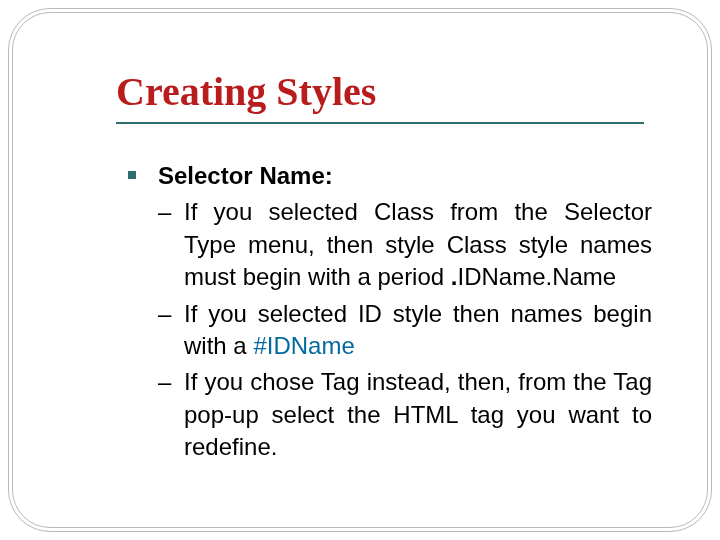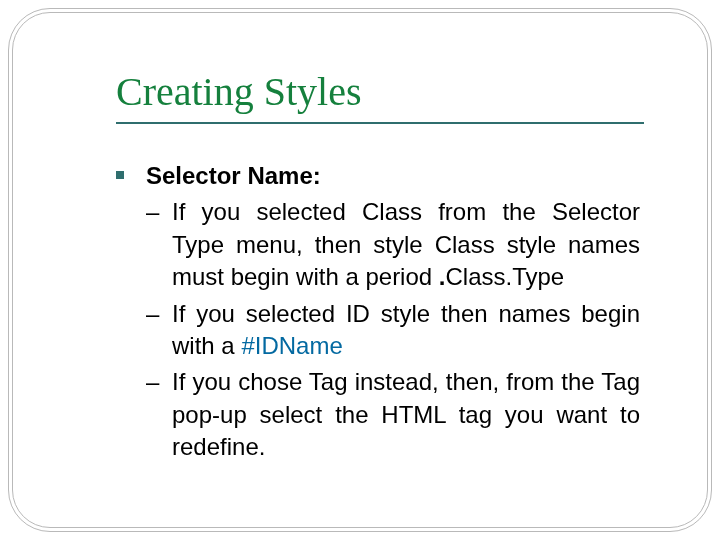--- a/index.html
+++ b/index.html
@@ -33,36 +33,36 @@
     right: 12px;
     bottom: 12px;
     border: 1px solid #b9b9b9;
     border-radius: 38px;
   }
   .title {
     position: absolute;
     top: 68px;
     left: 116px;
     font-family: Georgia, 'Times New Roman', serif;
-    font-weight: normal;
+    font-weight: bold;
     font-size: 40px;
-    color: #15803d;
+    color: #b91c1c;
   }
   .title-rule {
     position: absolute;
     top: 122px;
     left: 116px;
     width: 528px;
     height: 0;
     border-top: 2px solid #2F6E6E;
   }
   .content {
     position: absolute;
     top: 160px;
-    left: 116px;
+    left: 128px;
     width: 524px;
   }
   .lvl1 {
     position: relative;
     padding-left: 30px;
   }
   .lvl1-bullet {
     position: absolute;
     left: 0;
     top: 11px;
@@ -113,21 +113,21 @@
   <div class="title">Creating Styles</div>
   <div class="title-rule"></div>
 
   <div class="content">
     <div class="lvl1">
       <div class="lvl1-bullet"></div>
       <div class="lvl1-text">Selector Name:</div>
 
       <div class="lvl2">
         <span class="lvl2-bullet">–</span>
-        <div class="lvl2-text"><span>If you selected Class from the Selector Type menu, then style Class style names must begin with a period </span><span class="em-dot">.</span><span>Class.Type</span></div>
+        <div class="lvl2-text"><span>If you selected Class from the Selector Type menu, then style Class style names must begin with a period </span><span class="em-dot">.</span><span>IDName.Name</span></div>
       </div>
 
       <div class="lvl2">
         <span class="lvl2-bullet">–</span>
         <div class="lvl2-text"><span>If you selected ID style then names begin with a </span><span class="em-gold">#IDName</span></div>
       </div>
 
       <div class="lvl2">
         <span class="lvl2-bullet">–</span>
         <div class="lvl2-text">If you chose Tag instead, then, from the Tag pop-up select the HTML tag you want to redefine.</div>

